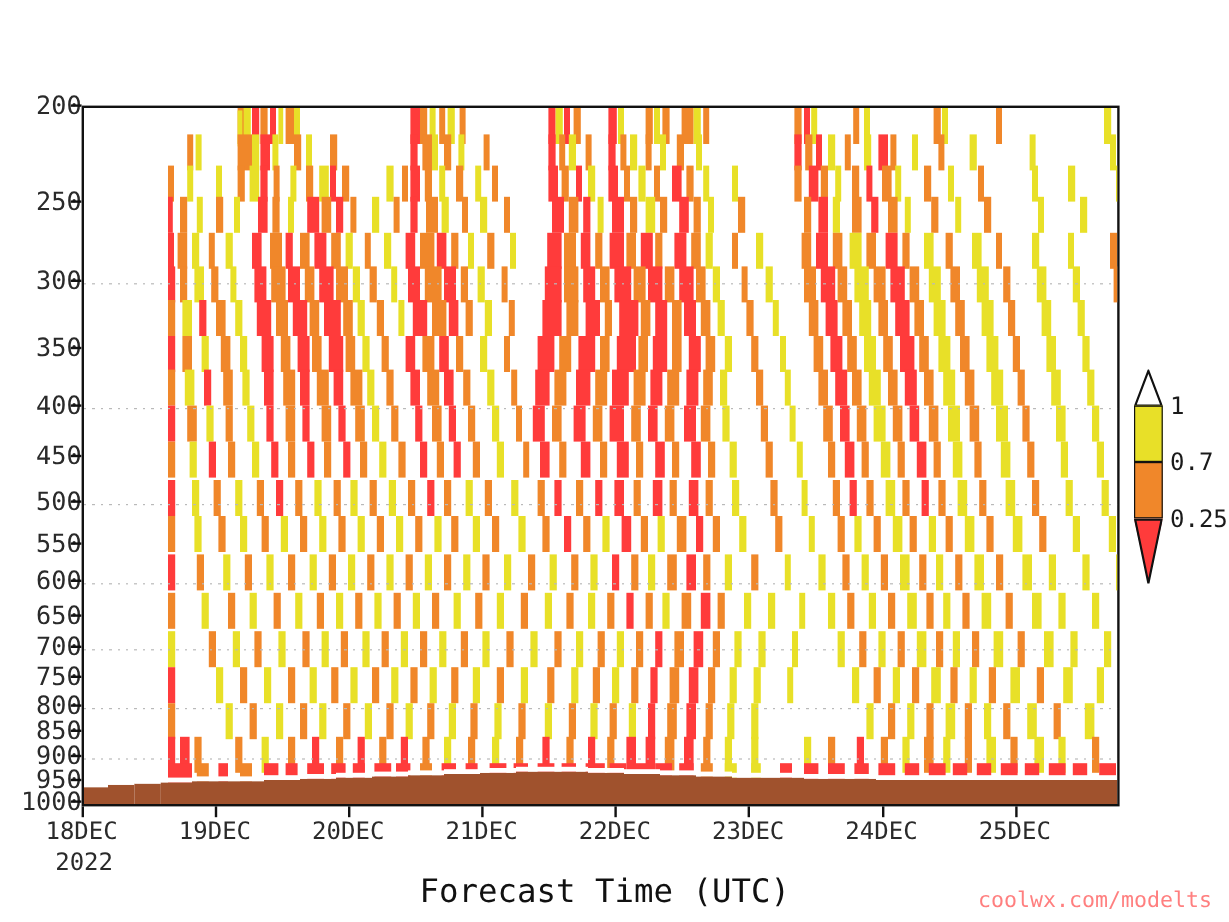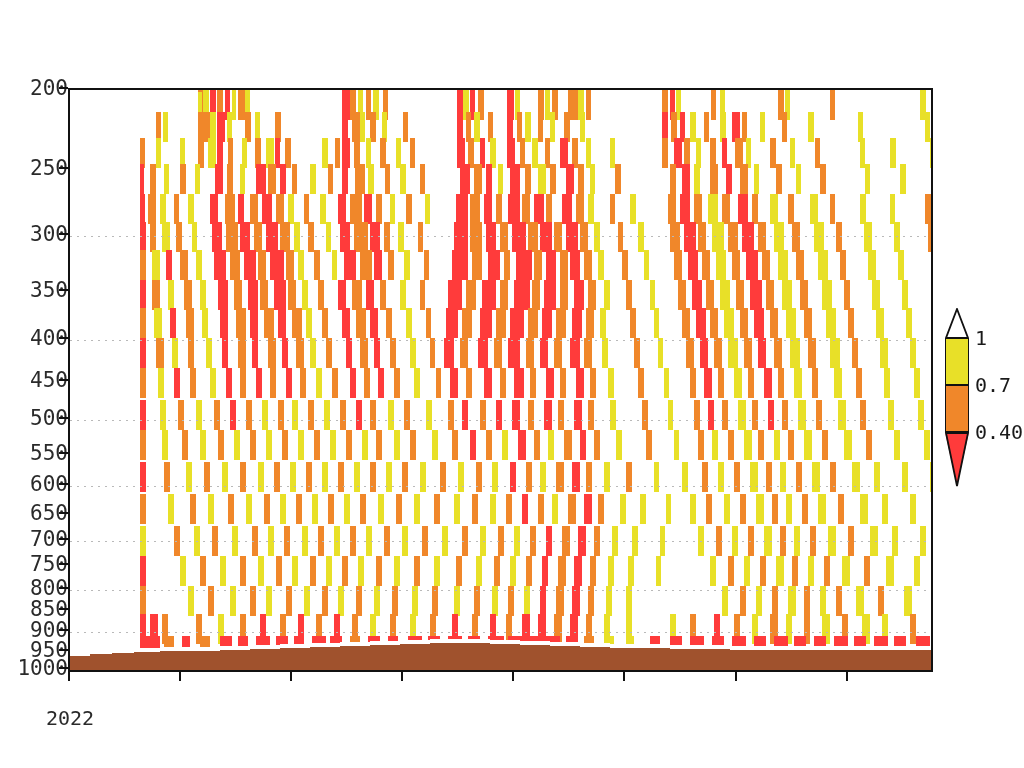--- a/index.html
+++ b/index.html
@@ -1065,32 +1065,44 @@
   <div id="xticks">
       <div class="xt" style="left: 0px;"></div>
       <div class="xt" style="left: 111.097px;"></div>
       <div class="xt" style="left: 222.194px;"></div>
       <div class="xt" style="left: 333.29px;"></div>
       <div class="xt" style="left: 444.387px;"></div>
       <div class="xt" style="left: 555.484px;"></div>
       <div class="xt" style="left: 666.581px;"></div>
       <div class="xt" style="left: 777.677px;"></div>
     </div>
+  <div id="xlabels">
+      <div class="xl" style="left: 68px;">18DEC</div>
+      <div class="xl" style="left: 179.097px;">19DEC</div>
+      <div class="xl" style="left: 290.194px;">20DEC</div>
+      <div class="xl" style="left: 401.29px;">21DEC</div>
+      <div class="xl" style="left: 512.387px;">22DEC</div>
+      <div class="xl" style="left: 623.484px;">23DEC</div>
+      <div class="xl" style="left: 734.581px;">24DEC</div>
+      <div class="xl" style="left: 845.677px;">25DEC</div>
+    </div>
   <div id="yearlabel">2022</div>
 
+  <div class="xaxis-title">Forecast Time (UTC)</div>
+  <div class="watermark">coolwx.com/modelts</div>
 
   <div id="cbar">
       <div class="tri-top" style="border-bottom-color: rgb(255, 255, 255);"></div>
       <svg width="24" height="31" style="position: absolute; left: 0px; top: 0px;">
         <polygon points="12,1 23,30 1,30" fill="none" stroke="#111" stroke-width="1.8"></polygon>
       </svg>
       <div class="seg" style="top: 30px; height: 47px; background: rgb(232, 224, 40);"></div>
       <div class="seg" style="top: 77px; height: 47px; background: rgb(240, 135, 42);"></div>
       <div class="tri-bot" style="top: 124px; background: rgb(255, 59, 59);"></div>
       <svg width="24" height="56" style="position: absolute; left: 0px; top: 124px;">
         <polygon points="1,1 23,1 12,54" fill="none" stroke="#111" stroke-width="1.8"></polygon>
       </svg>
       <div class="cblabel" style="top: 30px;">1</div>
       <div class="cblabel" style="top: 77px;">0.7</div>
-      <div class="cblabel" style="top: 124px;">0.40</div>
+      <div class="cblabel" style="top: 124px;">0.25</div>
     </div>
 
 </div>
 
 </body></html>

